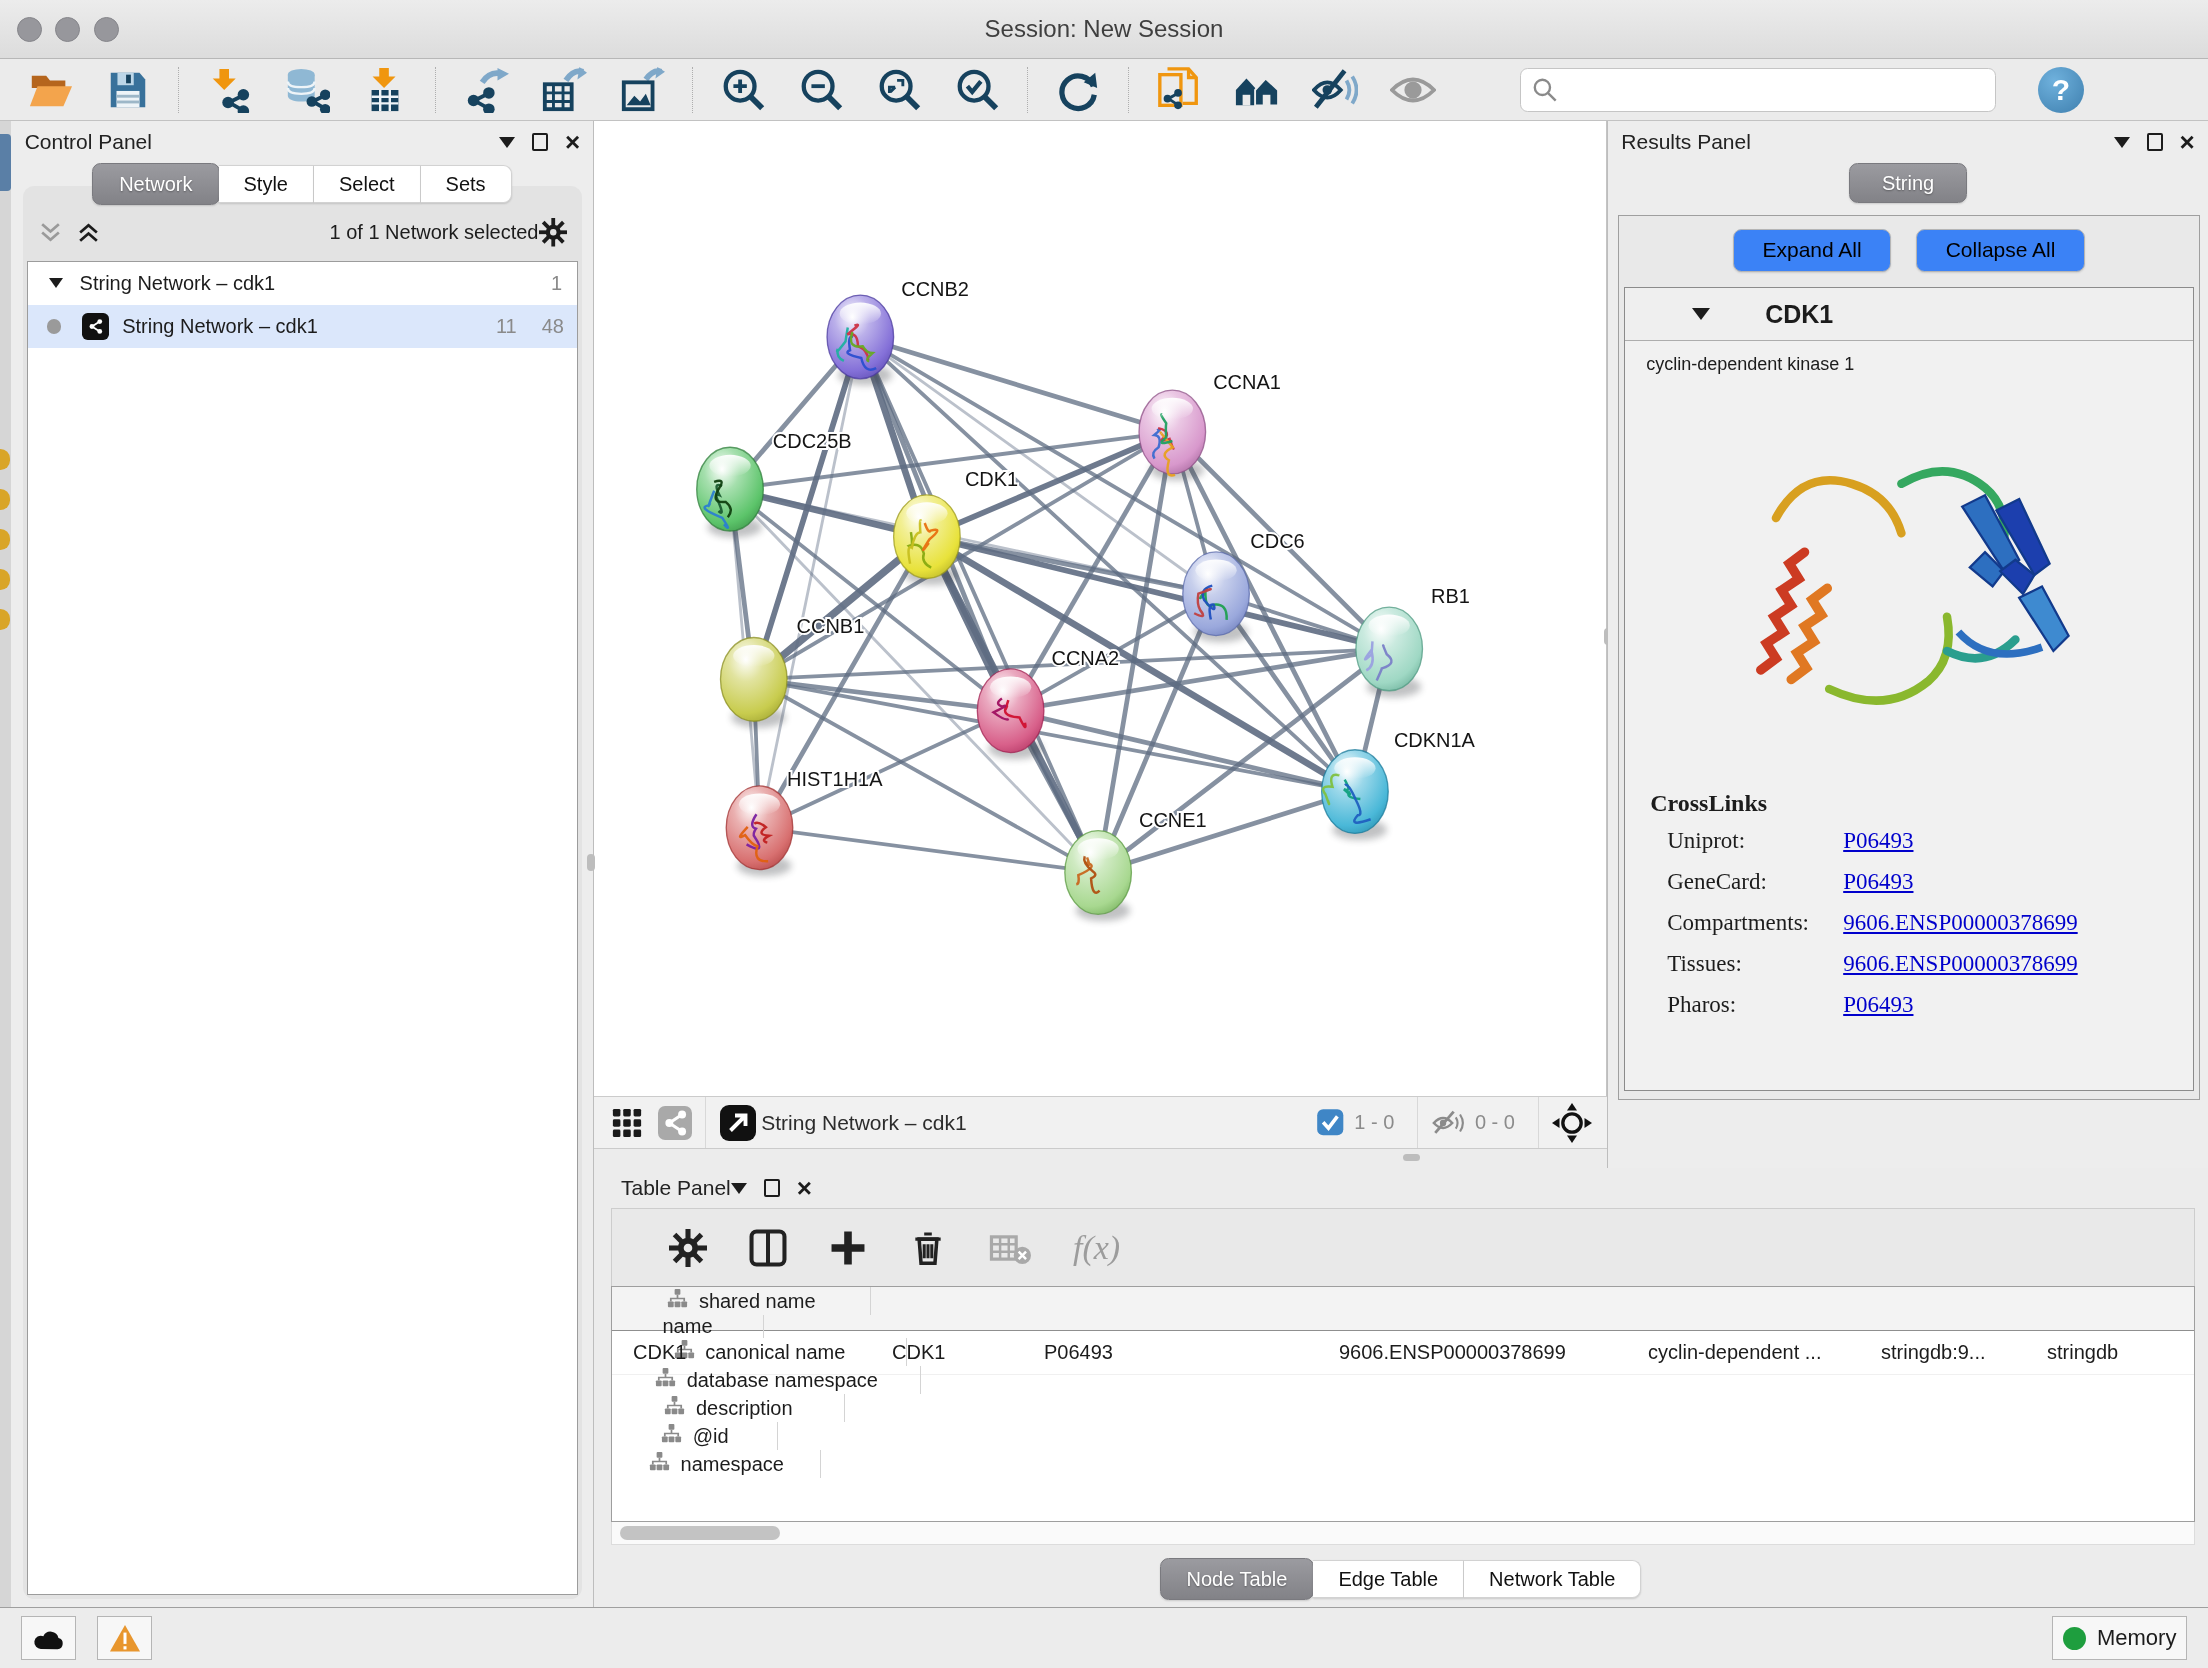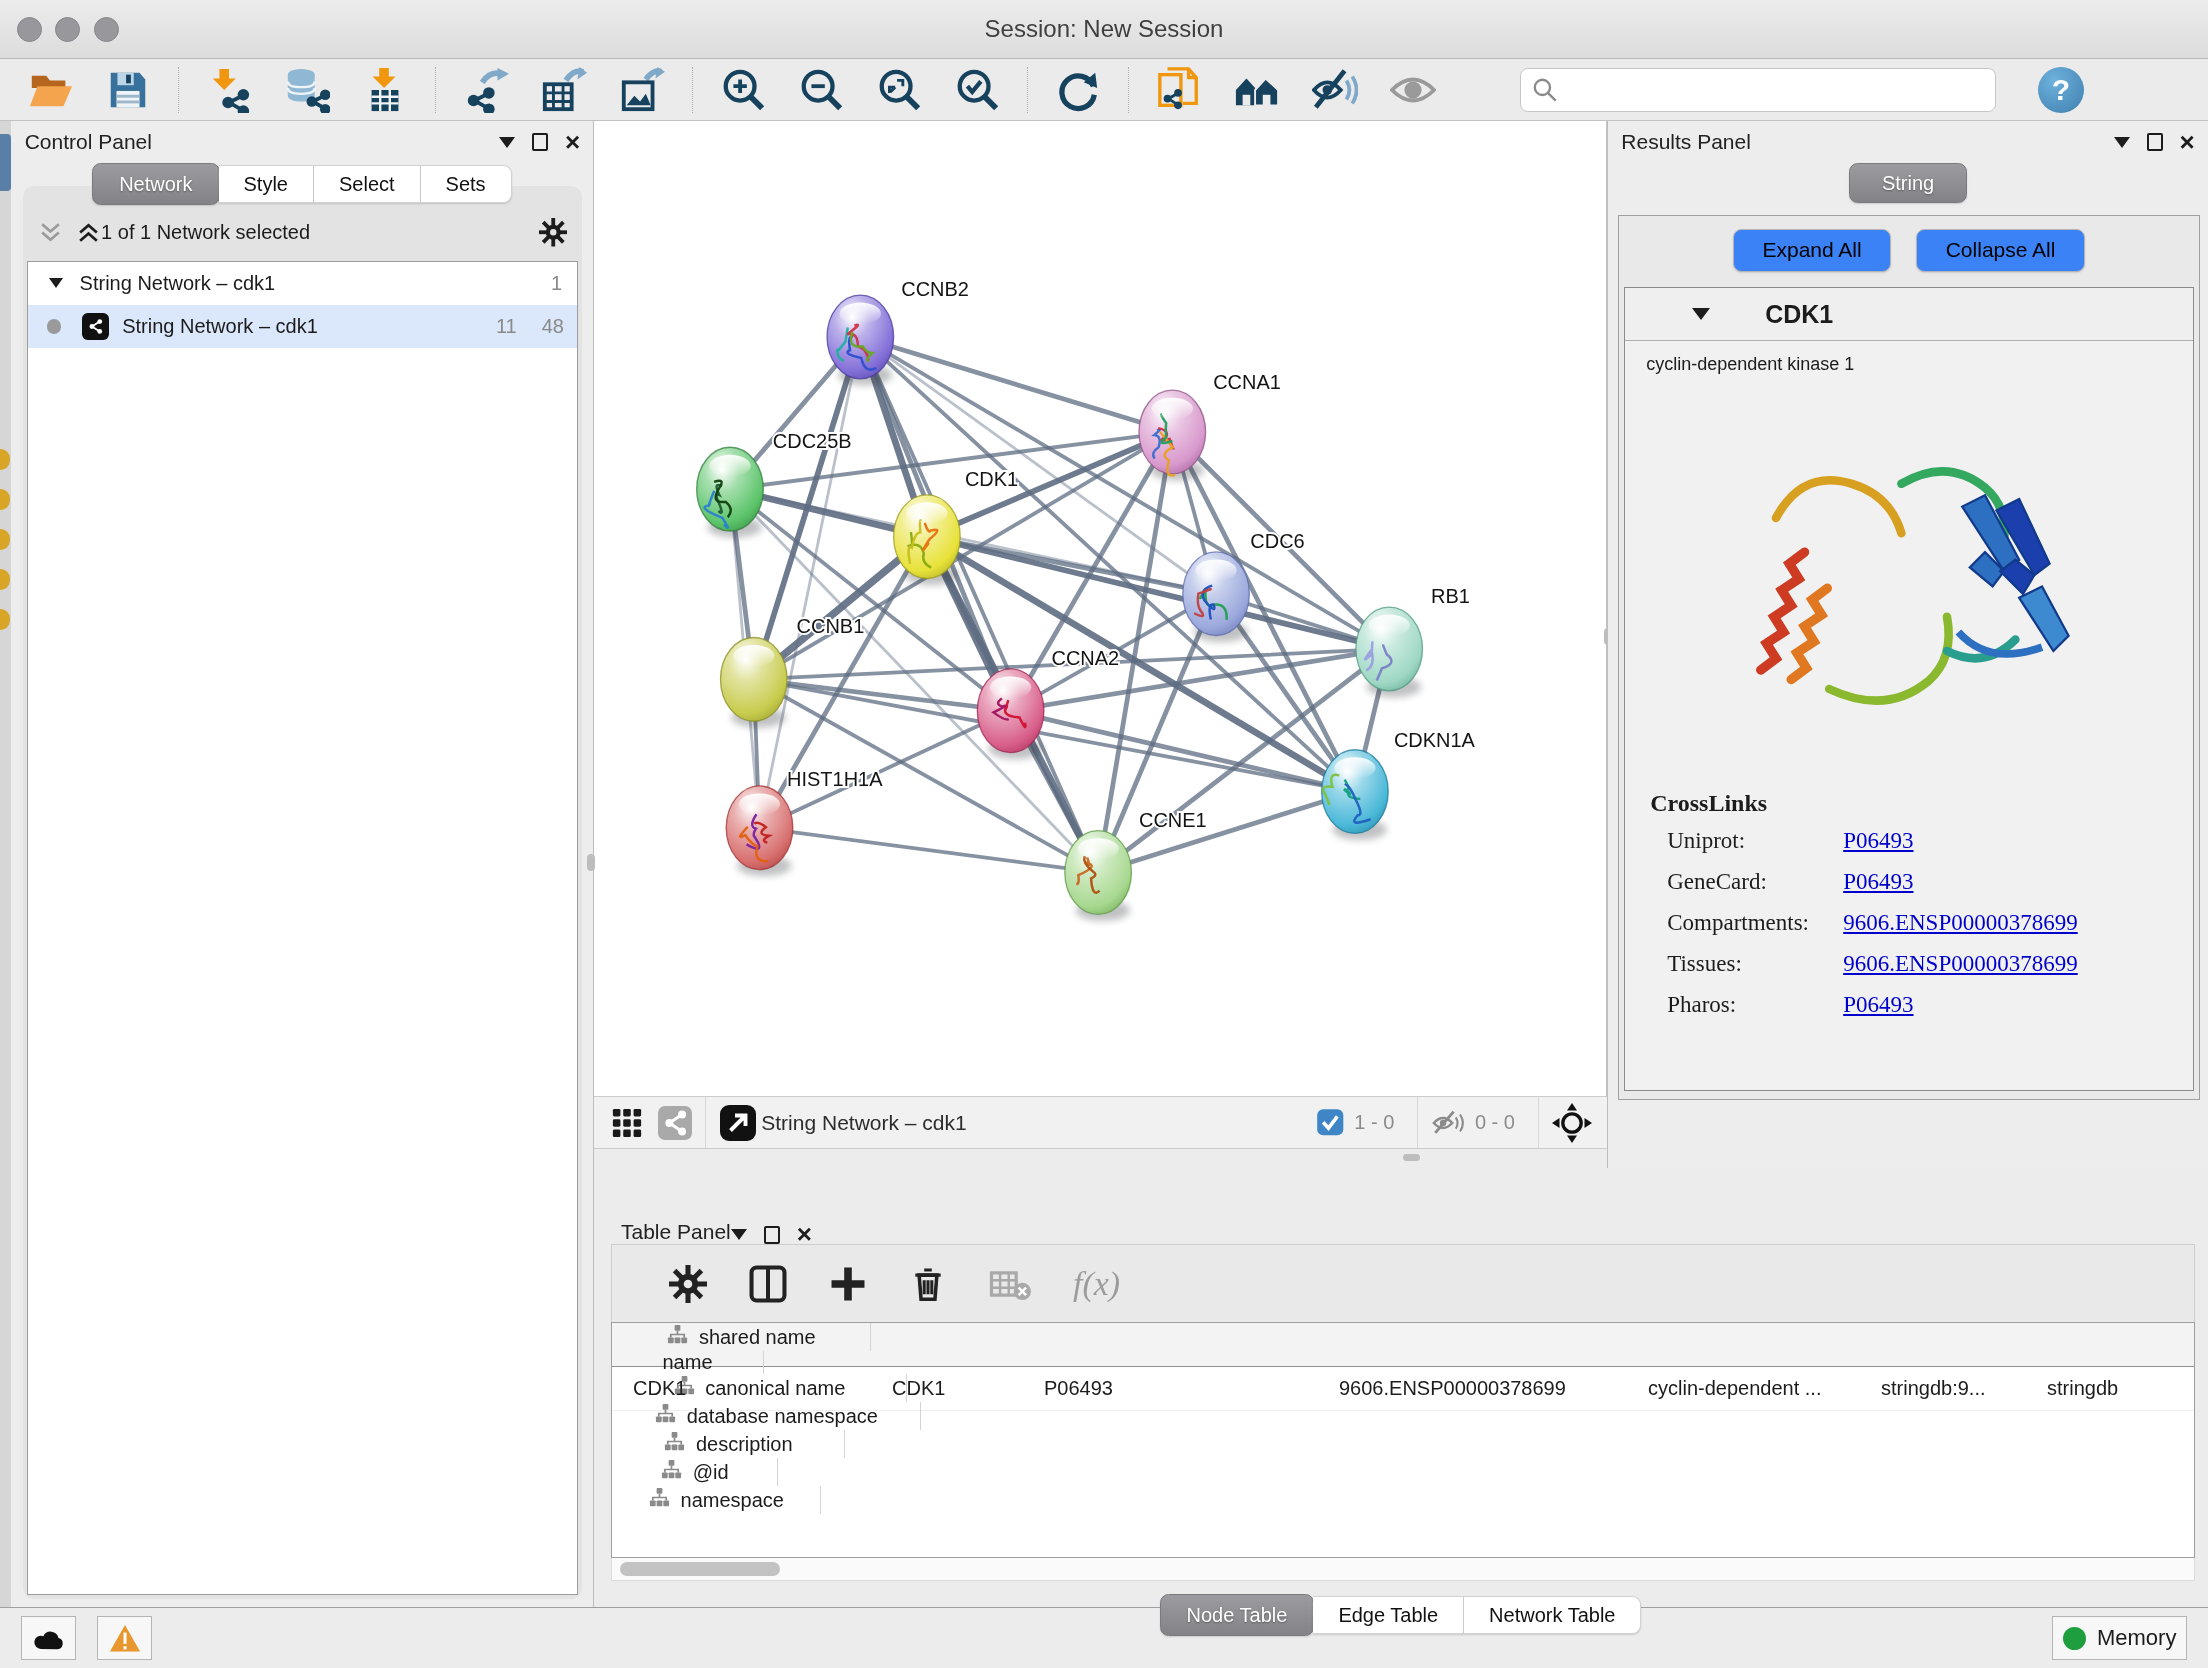--- a/index.html
+++ b/index.html
@@ -49,21 +49,21 @@
   .seg-btn { background:#fff; border:1px solid #d2d2d2; border-left:none; padding:6.7px 25px;
     font-size:20px; color:#111; cursor:pointer; box-shadow:0 1px 1.9px rgba(0,0,0,.15); }
   .seg-btn:first-child { border-left:1px solid #d2d2d2; border-radius:8.6px 0 0 8.6px; }
   .seg-btn:last-child { border-radius:0 8.6px 8.6px 0; }
   .seg-btn.selected { background:linear-gradient(#9b9ba0,#828287); color:#fff; border-radius:8.6px;
     border:1px solid #7a7a7f; margin:-1.9px -1px; padding:8.6px 26px; text-shadow:0 1px 1.9px rgba(0,0,0,.35); }
 
   .cp-box { flex:1; margin:-17px 11.4px 9.5px 11.4px; background:#e3e3e3; border-radius:11.4px;
     padding-top:25px; display:flex; flex-direction:column; }
   .cp-summary { height:42px; display:flex; align-items:center; padding:0 15px; }
-  .cp-summary .label { flex:1; text-align:left; font-size:20px; color:#1c1c1c; }
+  .cp-summary .label { flex:1; text-align:right; font-size:20px; color:#1c1c1c; }
   .net-list { flex:1; margin:7.6px 3.8px 3.8px 3.8px; background:#fff; border:1px solid #9c9c9c; overflow:hidden; }
   .tree-row { height:43px; display:flex; align-items:center; font-size:20px; }
   .tree-row .count { color:#8a8a8a; margin-right:15px; }
   .row-collection .tw { margin:0 17px 0 21px; }
   .row-network { background:#dbe7fb; }
   .dot-sel { width:14.3px; height:14.3px; border-radius:50%; background:#9a9a9a; margin:0 21px 0 19px; }
   .neticon { width:27px; height:27px; border-radius:5.7px; background:#111; display:flex;
     align-items:center; justify-content:center; margin-right:13.3px; }
   .tree-row .name { flex:1; }
   .nums { display:flex; gap:25px; margin-right:13.3px; color:#8a8a8a; }
@@ -97,21 +97,21 @@
   .gene-desc { font-size:18px; margin:13.3px 0 0 21px; }
   .protein-wrap { display:flex; justify-content:center; margin-top:9.5px; }
   .crosslinks { font-family:"Liberation Serif", serif; margin:25px 0 0 25px; }
   .cl-head { font-size:24px; font-weight:bold; margin-bottom:11.4px; }
   .cl-row { display:flex; font-size:23px; margin-bottom:15px; }
   .cl-label { width:176px; margin-left:17px; }
   .cl-link { color:#0000cc; text-decoration:underline; cursor:pointer; }
 
   
   .table-panel { position:absolute; left:594px; top:1168px; width:1614px; height:439px; background:#ececec; }
-  .tp-head { height:40px; display:flex; align-items:flex-end; padding:0 13.3px 0 27px;margin-top:36px; }
+  .tp-head { height:40px; display:flex; align-items:center; padding:0 13.3px 0 27px; }
   .tp-toolbar { height:78px; display:flex; align-items:center; gap:42px; padding-left:57px;
     margin:0 13.3px 0 17px; background:#e9e9e9; border:1px solid #cdcdcd; border-bottom:none; }
   .tp-tablewrap { margin:0 13.3px 0 17px; border:1px solid #9e9e9e; background:#fff; height:236px; overflow:hidden; }
   .thead { display:flex; background:#f3f3f3; border-bottom:1.9px solid #8f8f8f; height:44px;flex-direction:column; }
   .th { display:flex; align-items:center; justify-content:center; gap:9.5px; font-size:20px;
     border-right:1px solid #d4d4d4; overflow:hidden; white-space:nowrap; flex:none; cursor:pointer; }
   .trow { display:flex; height:44px; border-bottom:1px solid #f0f0f0; }
   .td { font-size:20px; display:flex; align-items:center; padding-left:21px; overflow:hidden;
     white-space:nowrap; flex:none; cursor:default; }
   .hscroll { margin:0 13.3px 0 17px; height:23px; background:#fafafa; border:1px solid #dcdcdc; border-top:none; position:relative; }

